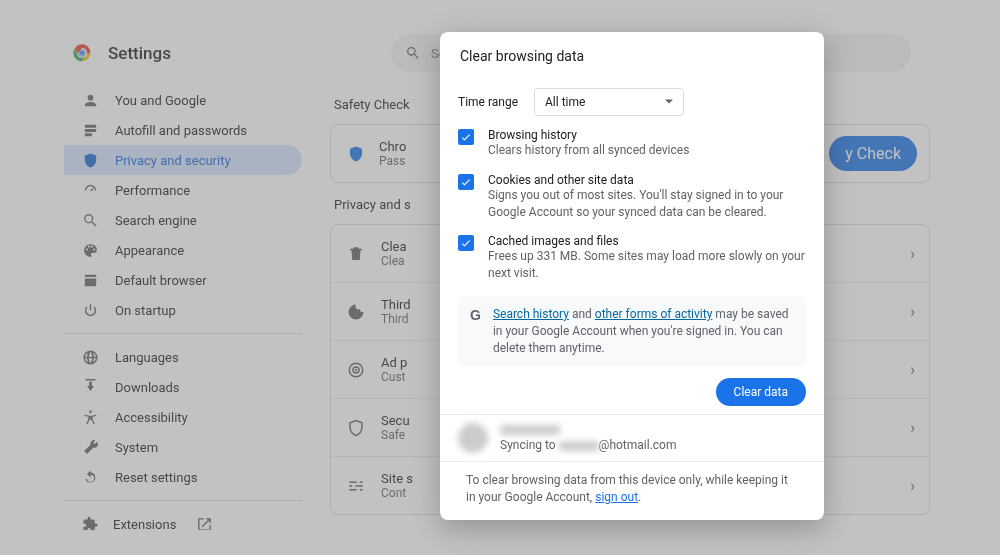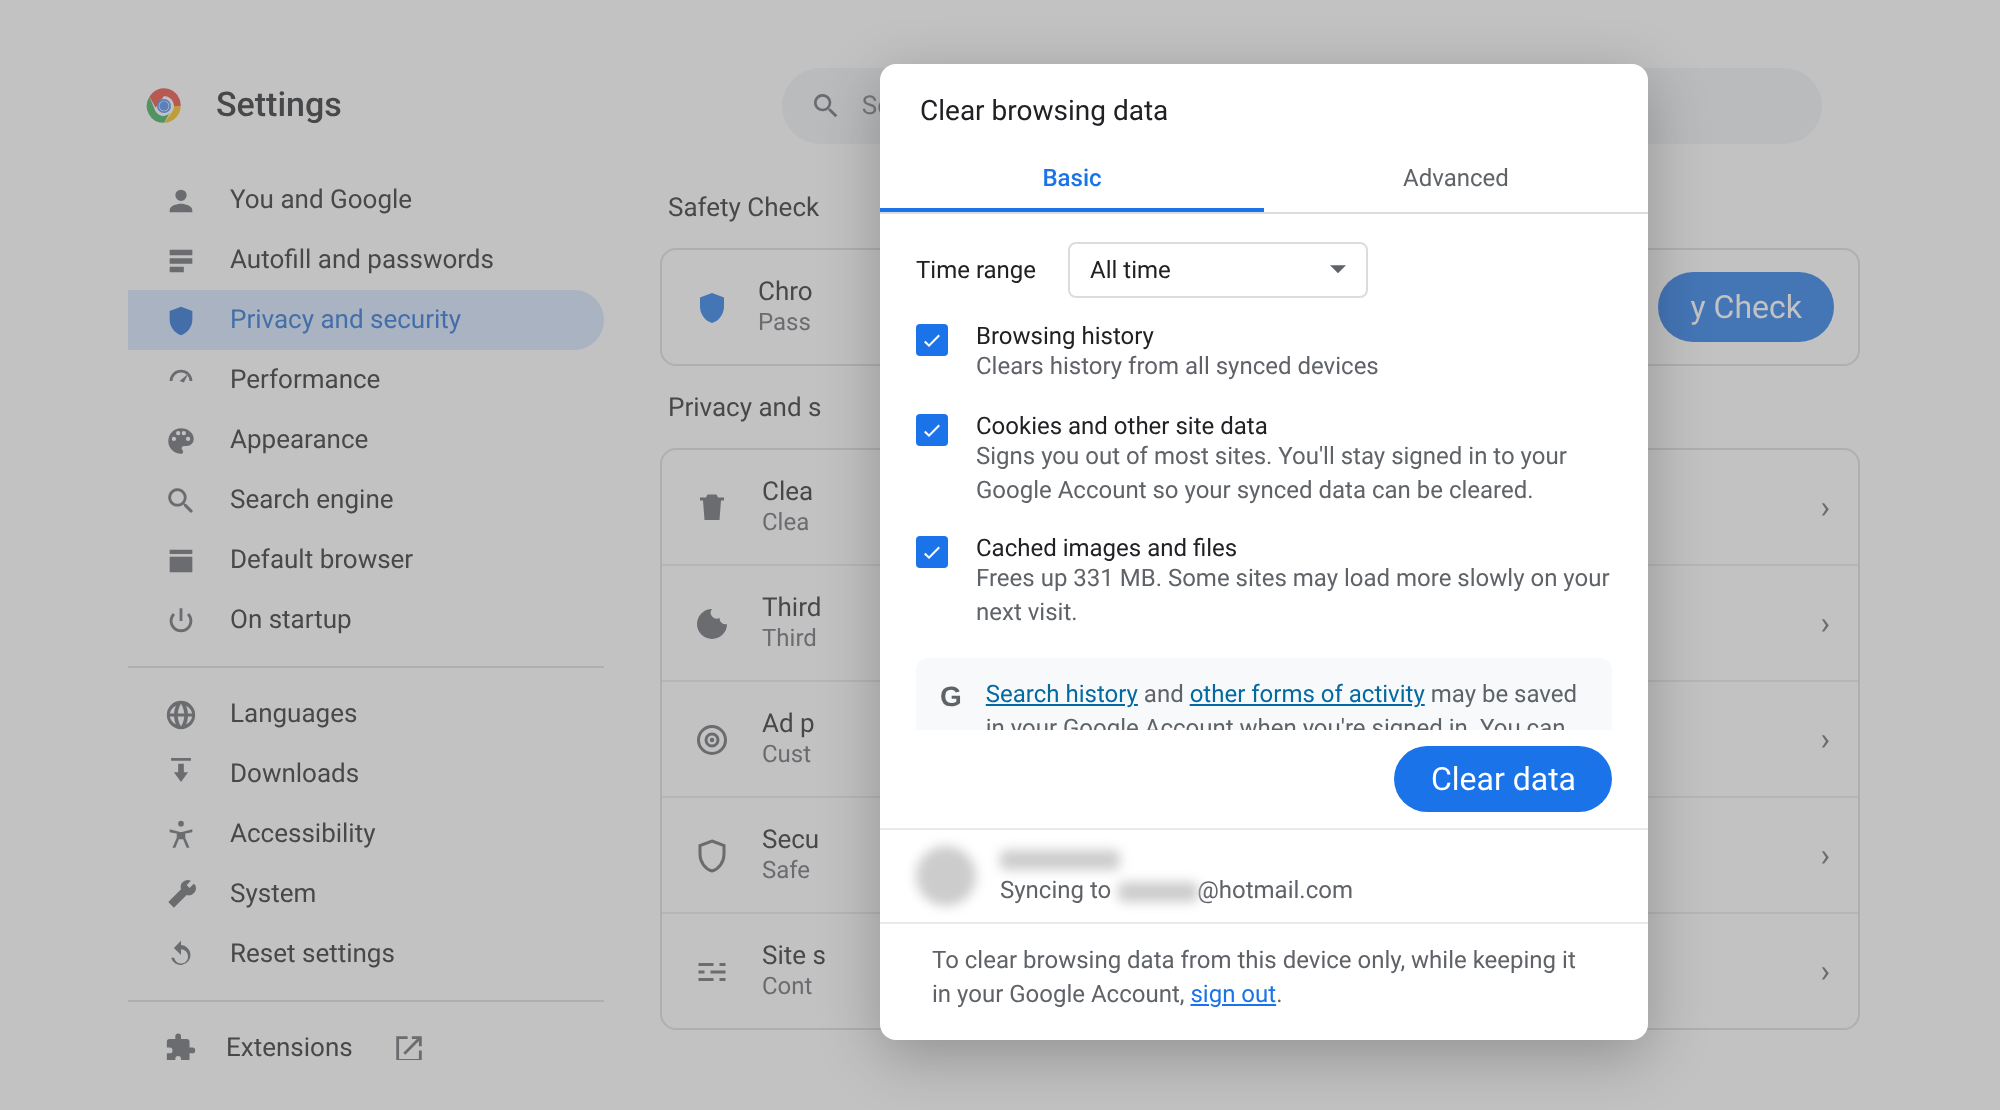--- a/index.html
+++ b/index.html
@@ -56,21 +56,21 @@
   .check-row { display:flex; gap:14px; margin-bottom:14px; }
   .checkbox { width:16px; height:16px; border-radius:2px; background:#1a73e8; flex-shrink:0; display:flex; align-items:center; justify-content:center; margin-top:1px; }
   .checkbox svg { width:12px; height:12px; fill:#fff; }
   .check-text .t { color:#202124; font-size:12px; }
   .check-text .d { color:#5f6368; font-size:12px; line-height:1.4; }
   .info-box { background:#f8f9fa; border-radius:6px; padding:10px 12px; display:flex; gap:12px; font-size:12px; color:#5f6368; line-height:1.4; margin-top:4px; }
   .info-box a { color:#0369a1; text-decoration:underline; }
   .g-icon { font-weight:600; color:#5f6368; font-size:14px; font-family:Arial; width:16px; }
   .m-actions { display:flex; justify-content:flex-end; gap:10px; padding:8px 18px 8px; }
   .btn-outline { border:1px solid #1a73e8; background:#fff; color:#1a73e8; border-radius:18px; padding:7px 18px; font-size:12px; cursor:pointer; }
-  .btn-fill { border:none; background:#1a73e8; color:#fff; border-radius:18px; padding:7px 18px; font-size:16px; cursor:pointer; }
+  .btn-fill { border:none; background:#1a73e8; color:#fff; border-radius:18px; padding:7px 18px; font-size:12px; cursor:pointer; }
   .account-row { display:flex; align-items:center; gap:12px; padding:8px 18px; font-size:12px; color:#5f6368; border-top:1px solid #e8eaed; border-bottom:1px solid #e8eaed; }
   .avatar { width:30px; height:30px; border-radius:50%; background:#ccc; filter:blur(3px); }
   .acct-name { background:#ccc; width:60px; height:10px; border-radius:3px; filter:blur(3px); display:inline-block; }
   .acct-mask { background:#ccc; border-radius:3px; filter:blur(3px); display:inline-block; width:40px; height:10px; vertical-align:middle;}
   .m-footer { padding:10px 26px 14px; font-size:12px; color:#5f6368; line-height:1.4; }
   .m-footer a { color:#1a73e8; text-decoration:underline; }
 </style>
 </head>
 <body>
 
@@ -115,29 +115,29 @@
             <span>Privacy and security</span>
           </div>
         <div class="nav-item">
             <svg viewBox="0 0 24 24">
               <path d="M12 4a8 8 0 00-8 8h2a6 6 0 1112 0h2a8 8 0 00-8-8zm-1 8l6-5-3 6-3-1z"></path>
             </svg>
             <span>Performance</span>
           </div>
         <div class="nav-item">
             <svg viewBox="0 0 24 24">
+              <path d="M15.5 14h-.8l-.3-.3a6.5 6.5 0 10-.7.7l.3.3v.8l5 5 1.5-1.5-5-5zm-6 0a4.5 4.5 0 110-9 4.5 4.5 0 010 9z"></path>
+            </svg>
+            <span>Search engine</span>
+          </div>
+        <div class="nav-item">
+            <svg viewBox="0 0 24 24">
               <path d="M12 3a9 9 0 000 18c1 0 1.5-.8 1.5-1.5 0-.5-.2-.9-.5-1.2-.3-.3-.5-.7-.5-1.2 0-1 .8-1.6 1.7-1.6H16a5 5 0 005-5c0-4-4-7.5-9-7.5zM7 12a1.5 1.5 0 110-3 1.5 1.5 0 010 3zm3-4a1.5 1.5 0 110-3 1.5 1.5 0 010 3zm4 0a1.5 1.5 0 110-3 1.5 1.5 0 010 3zm3 4a1.5 1.5 0 110-3 1.5 1.5 0 010 3z"></path>
             </svg>
             <span>Appearance</span>
-          </div>
-        <div class="nav-item">
-            <svg viewBox="0 0 24 24">
-              <path d="M15.5 14h-.8l-.3-.3a6.5 6.5 0 10-.7.7l.3.3v.8l5 5 1.5-1.5-5-5zm-6 0a4.5 4.5 0 110-9 4.5 4.5 0 010 9z"></path>
-            </svg>
-            <span>Search engine</span>
           </div>
         <div class="nav-item">
             <svg viewBox="0 0 24 24">
               <path d="M4 4h16v3H4zM4 9h16v11H4z"></path>
             </svg>
             <span>Default browser</span>
           </div>
         <div class="nav-item">
             <svg viewBox="0 0 24 24">
               <path d="M11 3h2v9h-2zM6.3 6.3l1.4 1.4A6 6 0 1018 12a6 6 0 00-1.7-4.3l1.4-1.4A8 8 0 116.3 6.3z"></path>
@@ -255,24 +255,20 @@
             <span class="chev">›</span>
           </div>
         </div>
       </div>
     </div>
   </div>
   <div class="overlay"></div>
 
   <div class="modal">
     <div class="m-title">Clear browsing data</div>
-    <div class="tabs">
-      <div class="tab active">Basic</div>
-      <div class="tab">Advanced</div>
-    </div>
     <div class="m-body">
       <div class="time-row">
         <span class="time-label">Time range</span>
         <div class="select"><span>All time</span></div>
       </div>
       <div class="check-row">
         <div class="checkbox">
             <svg viewBox="0 0 24 24">
               <path d="M9 16.2l-3.5-3.5L4 14.2 9 19 20 8l-1.5-1.5z"></path>
             </svg>

